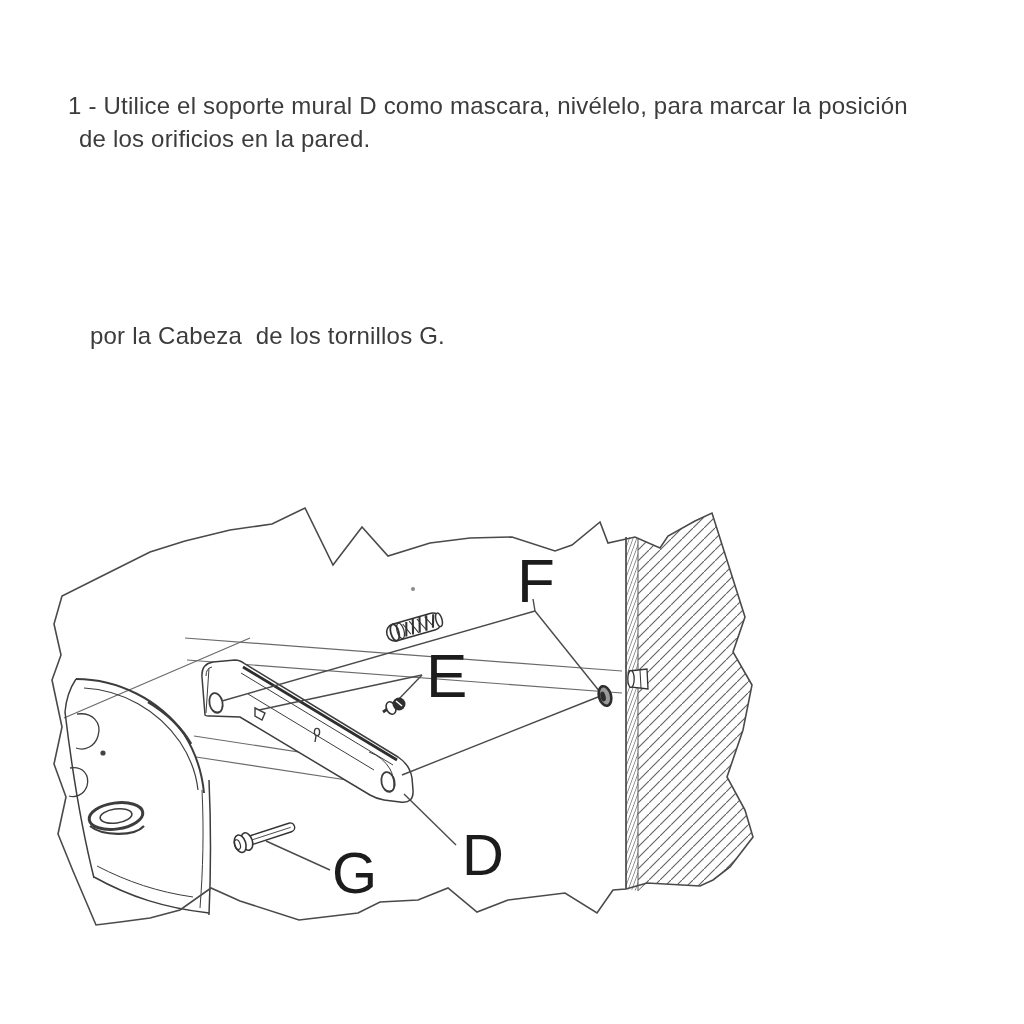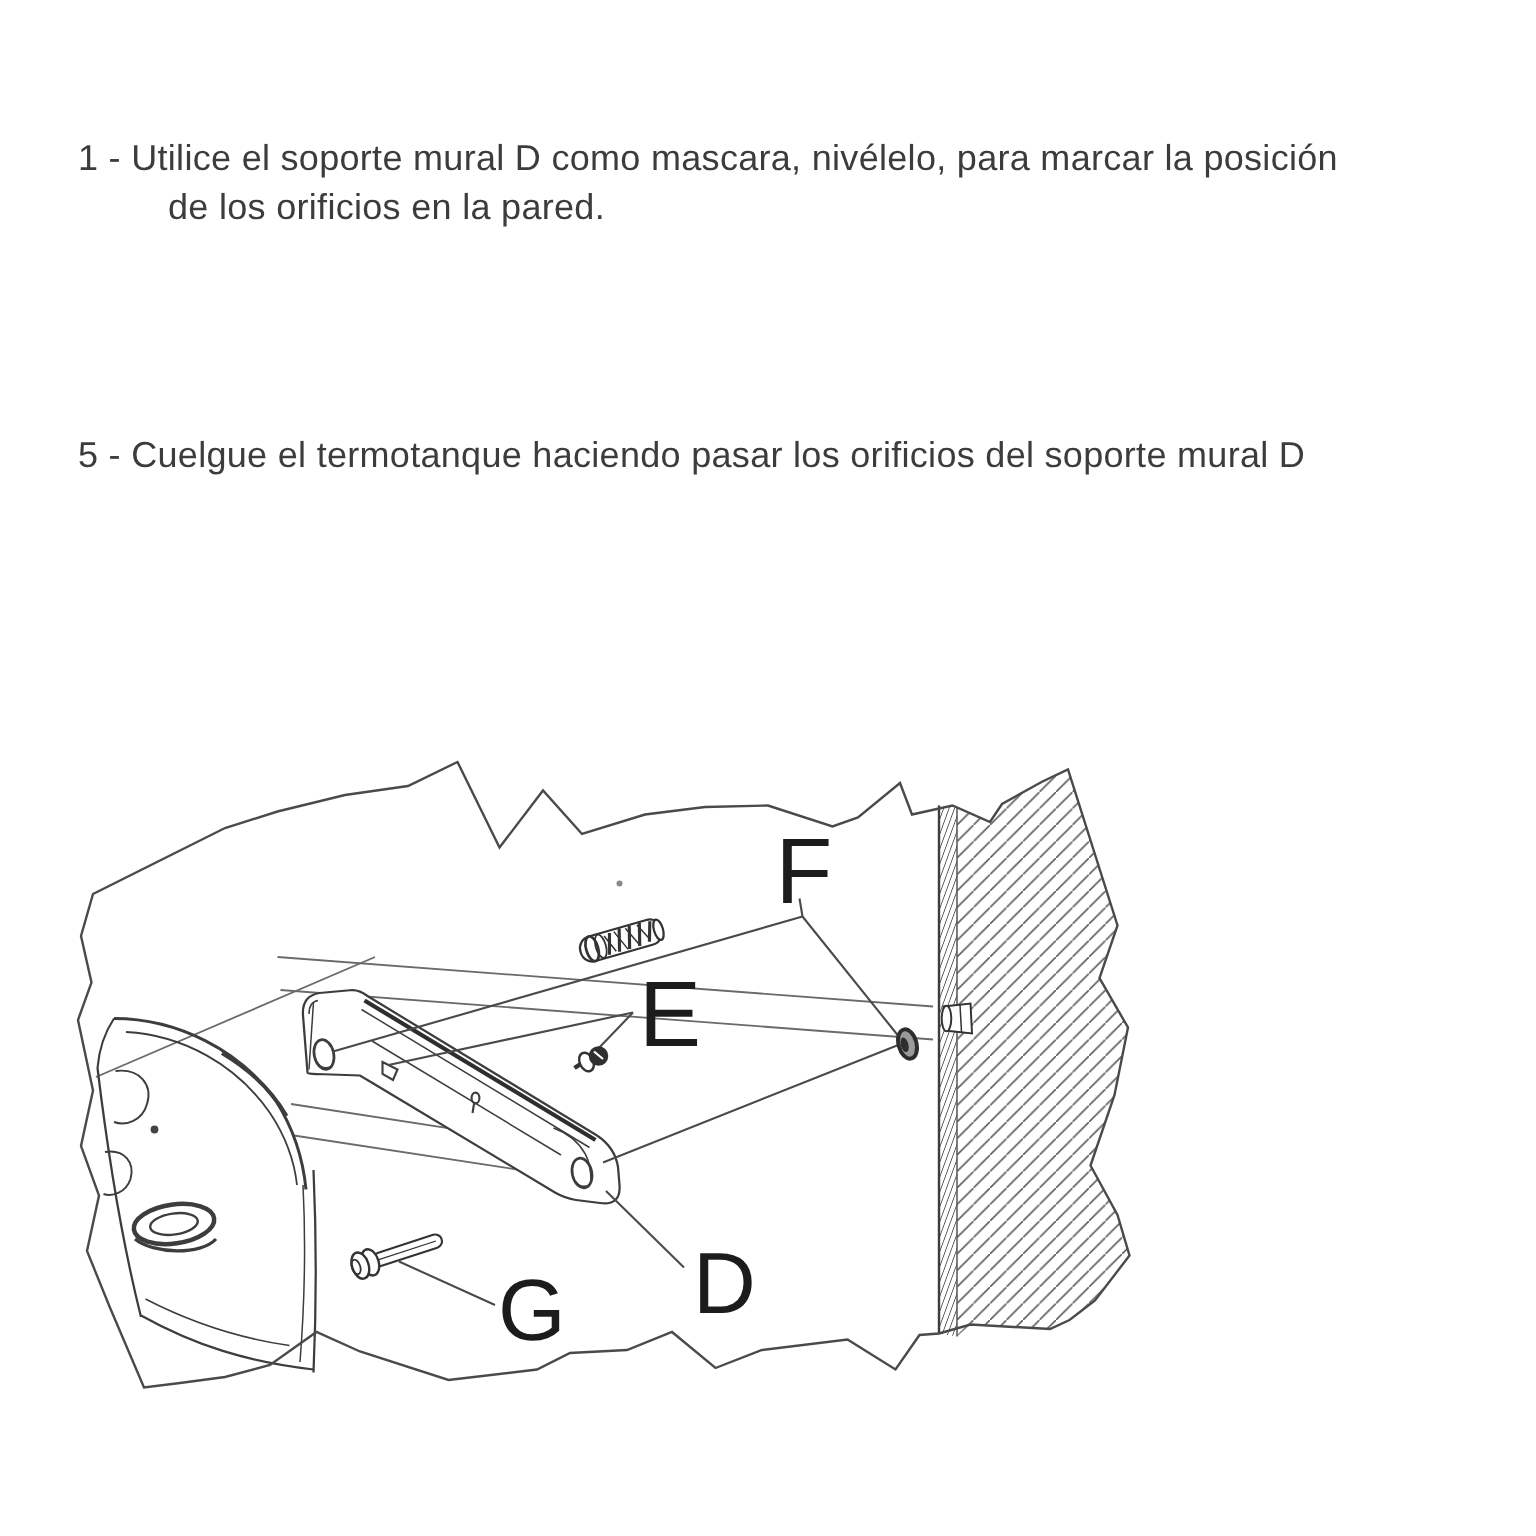--- a/index.html
+++ b/index.html
@@ -5,35 +5,35 @@
   html,body{margin:0;padding:0;background:#ffffff;}
   .sheet{
     position:relative;width:1024px;height:1024px;background:#ffffff;overflow:hidden;
     font-family:"Liberation Sans","DejaVu Sans",sans-serif;
   }
   .instructions{position:absolute;left:0;top:0;width:1024px;height:420px;}
   .ln{
     position:absolute;
     font-size:24px;line-height:28px;color:#3c3c3c;white-space:pre;letter-spacing:0.2px;
   }
-  .x-num{left:52px;}
-  .x-a{left:112px;}
+  .x-num{left:68px;}
+  .x-a{left:79px;}
   .x-b{left:86px;}
   .x-c{left:90px;}
   svg text{font-family:"Liberation Sans","DejaVu Sans",sans-serif;}
 </style>
 </head>
 <body>
 
 <div class="sheet">
 
   <div class="instructions">
     <div class="ln x-num" style="top:92px">1 - Utilice el soporte mural D como mascara, nivélelo, para marcar la posición</div>
     <div class="ln x-a" style="top:125px">de los orificios en la pared.</div>
-    <div class="ln x-num" style="top:290px">5 - Cuelgue el termotanque haciendo pasar los orificios del soporte mural D</div>
+    <div class="ln x-c" style="top:322px">por la Cabeza  de los tornillos G.</div>
   </div>
 
   <svg width="1024" height="1024" viewBox="0 0 1024 1024" style="position:absolute;left:0;top:0">
     <defs>
       <pattern id="hatch" width="11" height="11" patternUnits="userSpaceOnUse">
         <path d="M0,11 L11,0" stroke="#5f5f5f" stroke-width="1.1"></path>
       </pattern>
       <pattern id="hatchDense" width="3.4" height="7" patternUnits="userSpaceOnUse" patternTransform="rotate(20)">
         <line x1="0" y1="0" x2="0" y2="7" stroke="#4a4a4a" stroke-width="1.1"></line>
       </pattern>

